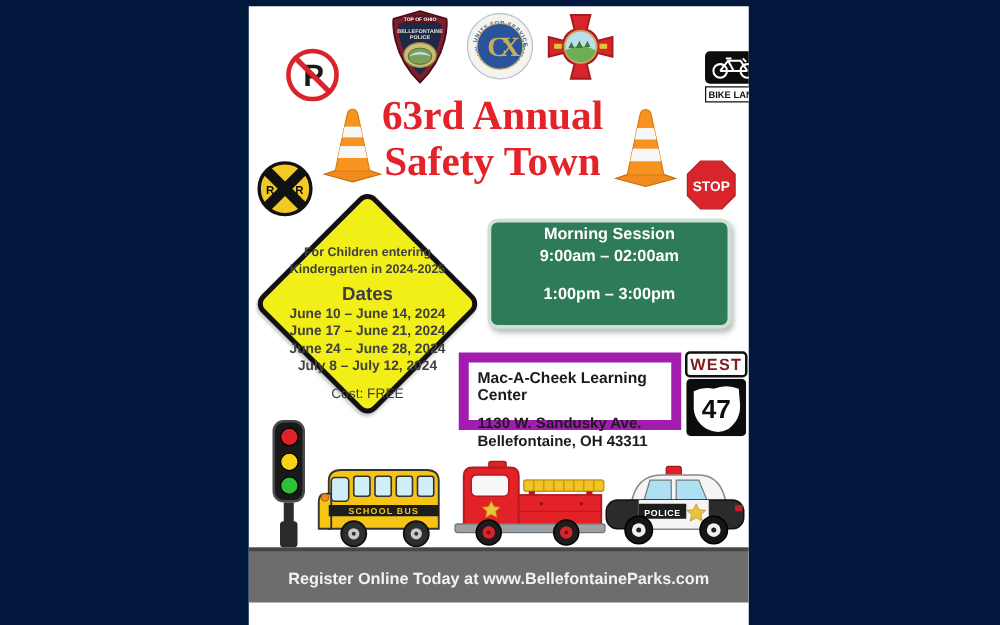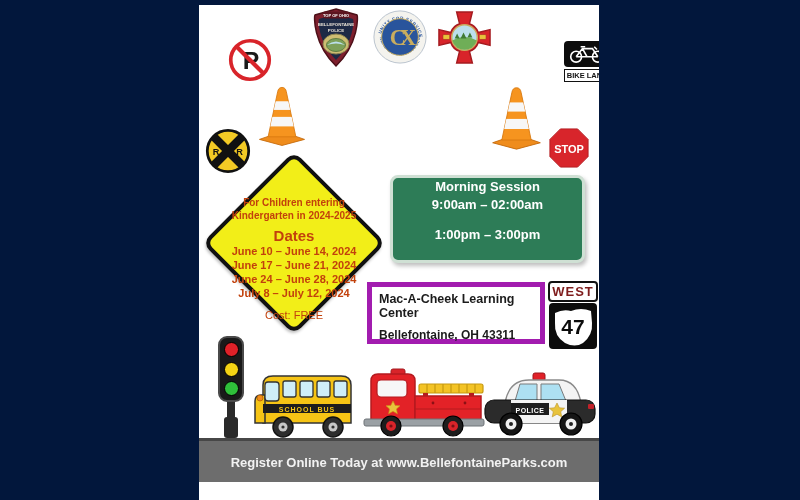--- a/index.html
+++ b/index.html
@@ -24,41 +24,41 @@
   }
 
   
   .diamond-shape {
     left:30px; top:173px; width:130px; height:130px;
     background:#f2ee18; border:4px solid #111; border-radius:10px;
     transform:rotate(45deg);
     box-shadow:1px 2px 3px rgba(0,0,0,.25);
   }
   .diamond-text {
-    left:5px; top:191px; width:180px; text-align:center; color:#c2410c;
+    left:5px; top:191px; width:180px; text-align:center; color:#404040;
   }
   .diamond-text .small { font-size:10px; font-weight:bold; line-height:13px; }
   .diamond-text .dates-label { font-size:15px; font-weight:bold; margin-top:5px; }
   .diamond-text .date-line { font-size:11px; font-weight:bold; line-height:14px; }
   .diamond-text .cost { font-size:11px; font-weight:normal; margin-top:9px; }
 
   
   .session-sign {
     left:191px; top:170px; width:195px; height:88px;
     background:#2d7c57; border:3px solid #cfe0d4; border-radius:8px;
     box-shadow:2px 3px 4px rgba(0,0,0,.25);
     color:#ffffff; text-align:center; font-weight:bold;
     font-size:13px; line-height:18px;
   }
   .session-gap { height:12px; }
 
   
   .location-box {
     left:168px; top:277px; width:178px; height:62px;
-    background:#fff; border:5px solid #a21caf;
+    background:#fff; border:8px solid #a21caf;
     padding:5px 7px; color:#1b1b1b; font-weight:bold;
   }
   .location-box .name { font-size:12.5px; }
   .location-box .addr { font-size:12px; line-height:15px; }
   .location-box .gap { height:8px; }
 
   
   .route-sign { left:349px; top:276px; width:50px; }
   .route-west {
     width:50px; height:21px; background:#fff; border:2px solid #111;
@@ -145,20 +145,24 @@
       <svg width="38" height="20" viewBox="0 0 42 22">
         <circle cx="9" cy="14" r="6" fill="none" stroke="#fff" stroke-width="1.8"></circle>
         <circle cx="33" cy="14" r="6" fill="none" stroke="#fff" stroke-width="1.8"></circle>
         <path d="M9 14 L16 5 L27 5 L33 14 M16 5 L21 14 L33 14 M21 14 L9 14" fill="none" stroke="#fff" stroke-width="1.8"></path>
         <path d="M14 3 h5 M29 3 l3 3" stroke="#fff" stroke-width="1.8"></path>
       </svg>
     </div>
     <div style="margin-top:2px; width:46px; background:#fff; border:1.5px solid #111; text-align:center; font-size:7.5px; font-weight:bold; color:#111; padding:1px 0;">BIKE LANE</div>
   </div>
 
+  <div class="abs title">
+    <div>63rd Annual</div>
+    <div>Safety Town</div>
+  </div>
 
   <svg class="abs" style="left:57px; top:77px;" width="52" height="68" viewBox="0 0 60 72">
     <path d="M30 54 L56 63 L30 70 L4 63 Z" fill="#ef8c1c" stroke="#c56a0b" stroke-width="1"></path>
     <defs>
         <clipPath id="coneL">
           <path d="M30 3 C27 3 25.5 5 25 8 L14 60 L46 60 L35 8 C34.5 5 33 3 30 3 Z"></path>
         </clipPath>
       </defs>
     <path d="M30 3 C27 3 25.5 5 25 8 L14 60 L46 60 L35 8 C34.5 5 33 3 30 3 Z" fill="#f6941f" stroke="#d97a10" stroke-width="1"></path>
     <g clip-path="url(#coneL)">
@@ -210,20 +214,21 @@
   <div class="abs session-sign">
     <div>Morning Session</div>
     <div>9:00am – 02:00am</div>
     <div class="session-gap"></div>
     <div>1:00pm – 3:00pm</div>
   </div>
 
   <div class="abs location-box">
     <div class="name">Mac-A-Cheek Learning Center</div>
     <div class="gap"></div>
+    <div class="addr">1130 W. Sandusky Ave.</div>
     <div class="addr">Bellefontaine, OH 43311</div>
   </div>
 
   <div class="abs route-sign">
     <div class="route-west">WEST</div>
     <svg class="route-shield" viewBox="0 0 48 46">
       <rect x="0" y="0" width="48" height="46" rx="4" fill="#0c0c0c"></rect>
       <path d="M6 10 Q14 6 22 8 Q32 4 42 8 L43 20 Q44 32 34 40 Q26 45 16 40 Q5 33 6 20 Z" fill="#ffffff"></path>
       <text x="24" y="31" font-size="21" font-weight="bold" fill="#0c0c0c" text-anchor="middle">47</text>
     </svg>

